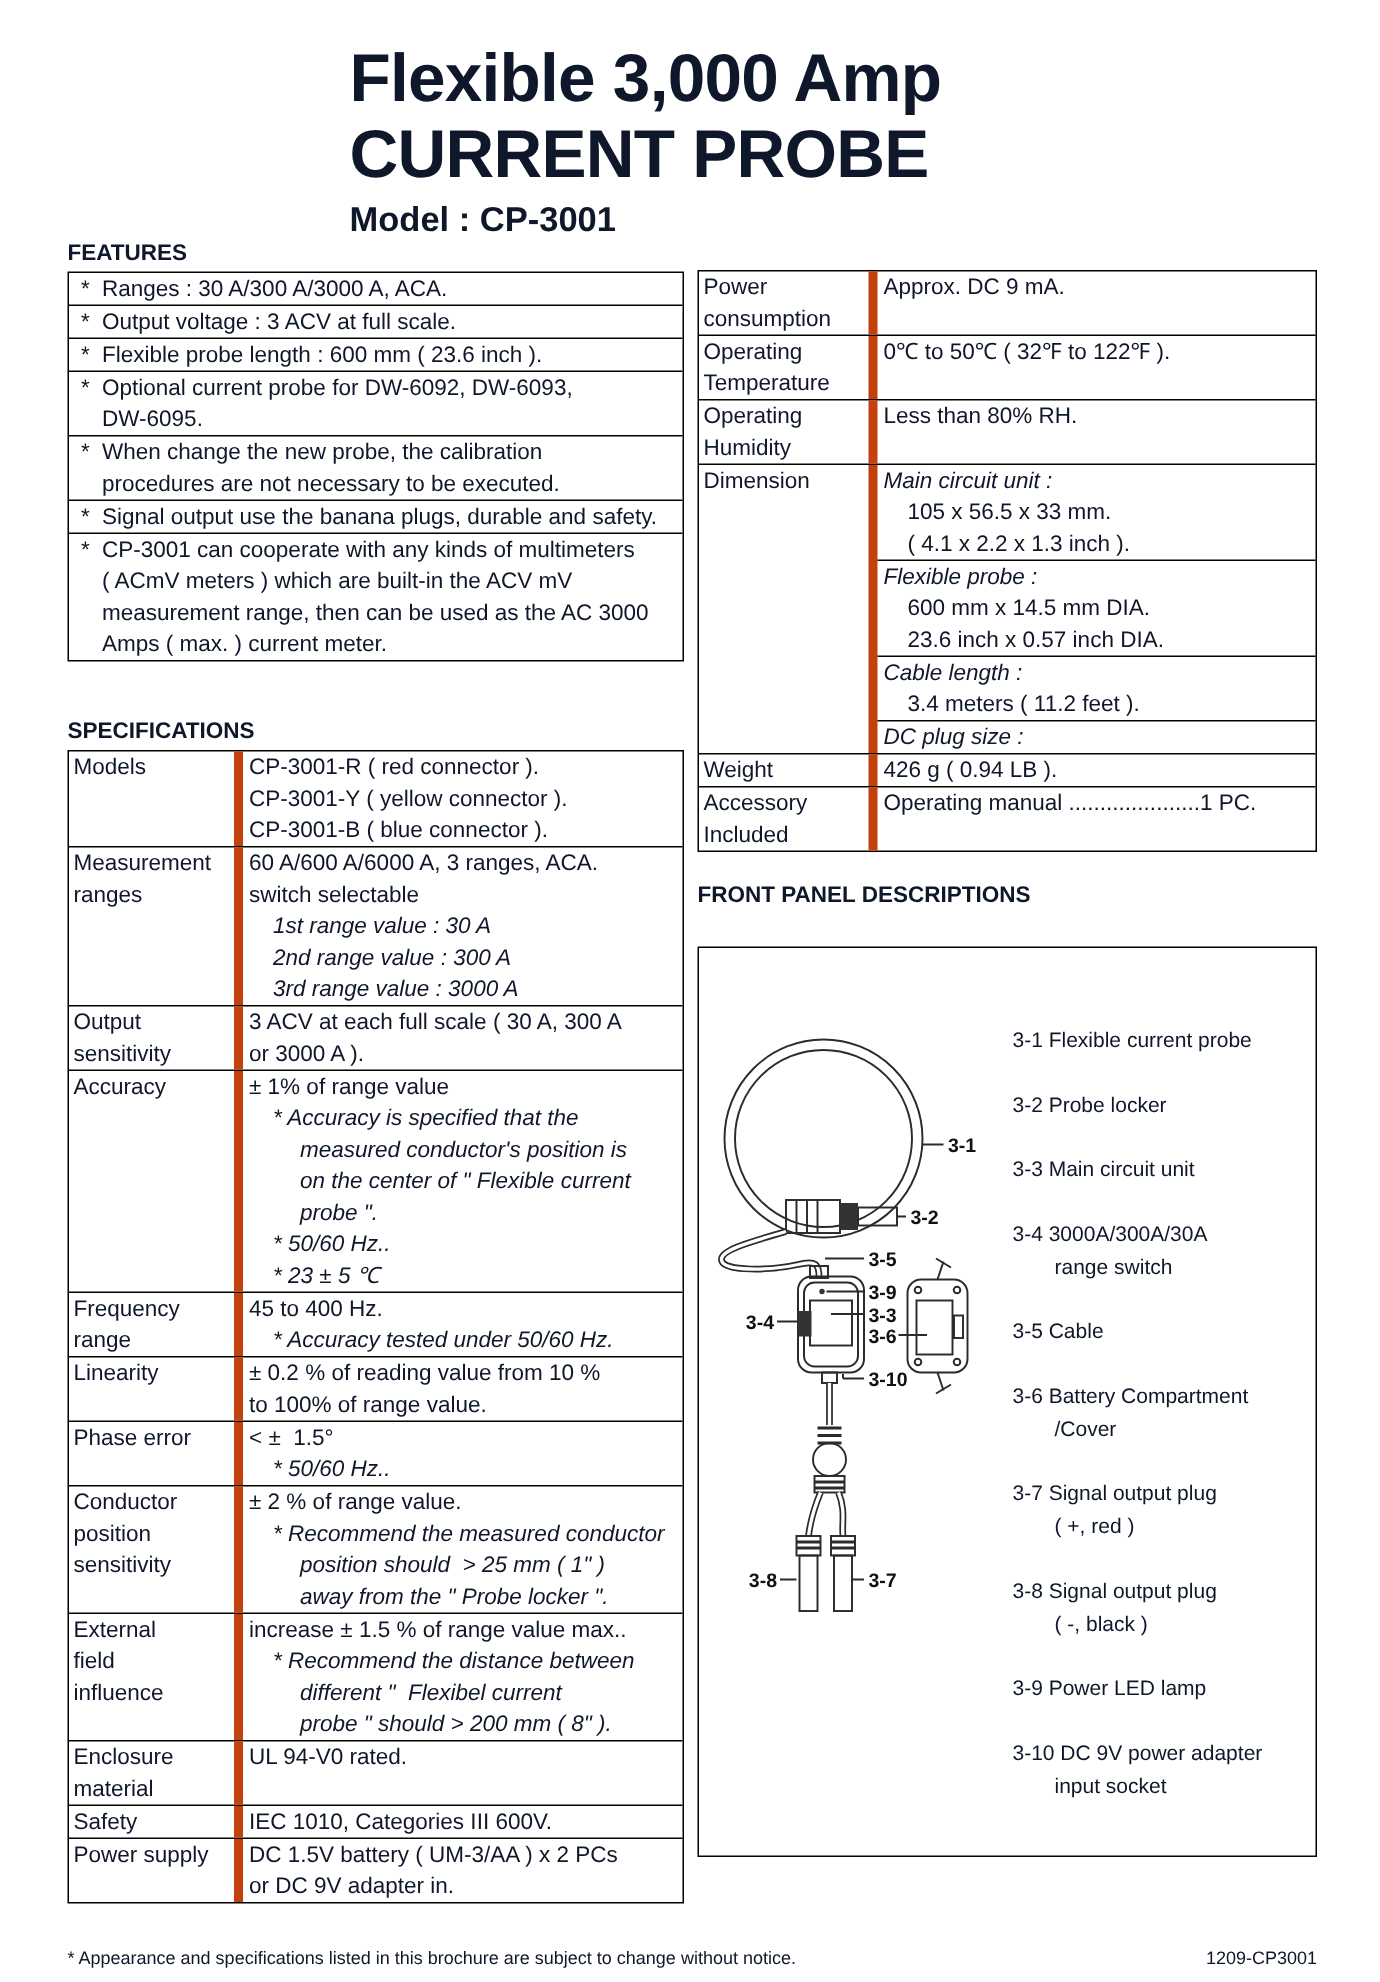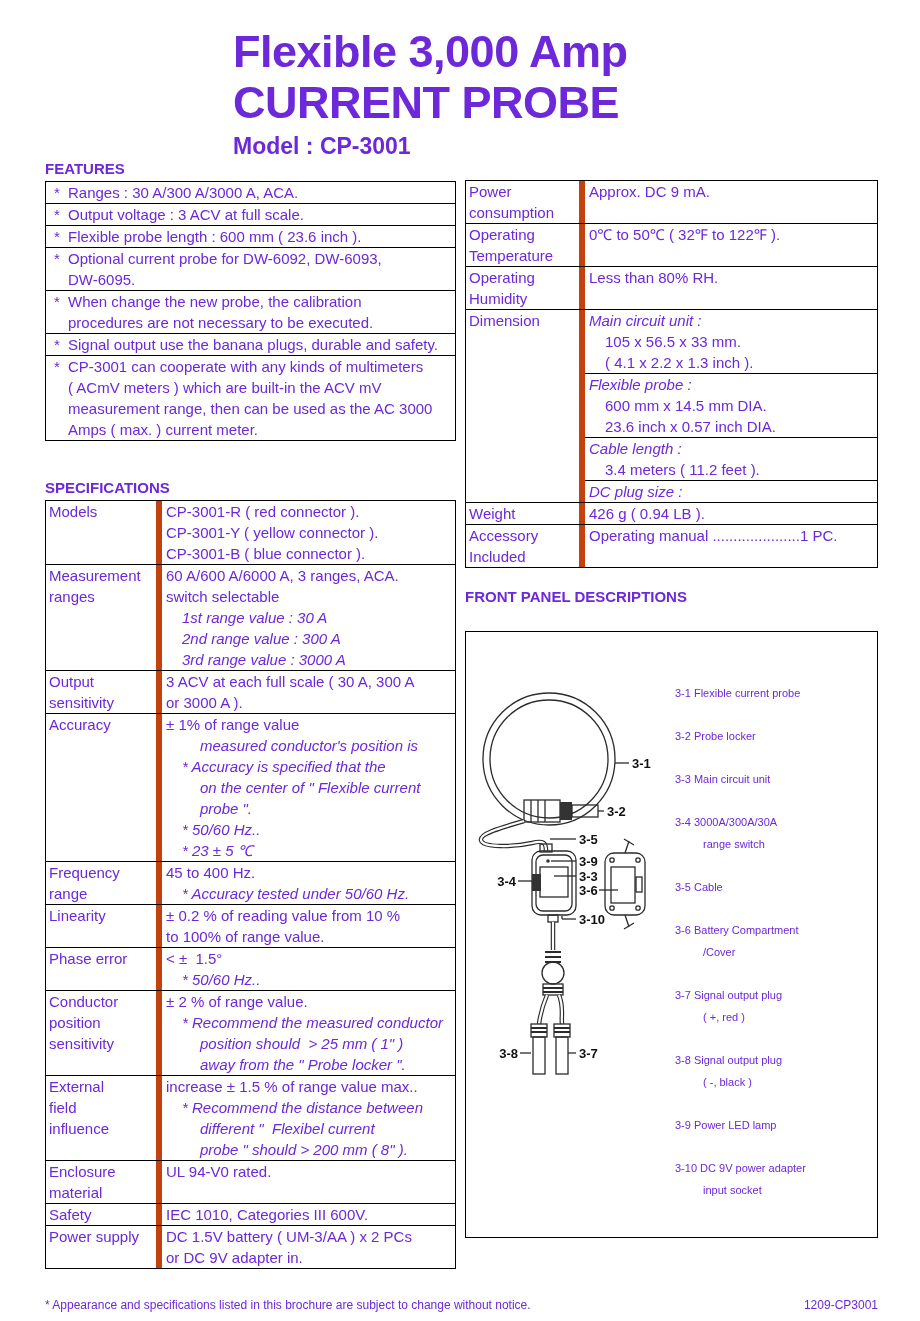--- a/index.html
+++ b/index.html
@@ -1,17 +1,17 @@
 <!DOCTYPE html>
 <html><head>
 <meta charset="utf-8">
 <style>
   html,body{margin:0;padding:0;background:#fff;}
   .page{position:relative;width:920px;height:1321px;background:#fff;
-        font-family:"Liberation Sans",sans-serif;color:#6d28d9;overflow:hidden;}
+        font-family:"Liberation Sans",sans-serif;color:#0f172a;overflow:hidden;}
 
   
   .title-block{position:absolute;left:233px;top:26px;}
   .t-line{font-size:45px;font-weight:700;line-height:51px;letter-spacing:-0.5px;}
   .t-model{font-size:23px;font-weight:700;margin-top:5px;}
 
   
   .sec-h{font-size:15px;font-weight:700;line-height:18px;margin:0;}
 
   
@@ -41,21 +41,21 @@
   .g-group{padding:0 4px;}
   .g-sep{border-top:1px solid #000;}
 
   .spec-h{margin-top:38px;}
   .fp-h{margin-top:20px;}
 
   
   .fp-box{border:1px solid #000;margin-top:25px;height:605px;display:flex;background:#fff;}
   .diag{flex:none;}
   .fp-list{flex:1;padding:50px 0 0 4px;}
-  .fp-item{margin-bottom:21px;font-size:11px;line-height:22px;}
+  .fp-item{margin-bottom:21px;font-size:14px;line-height:22px;}
   .fp-l2{padding-left:28px;}
 
   
   .foot{position:absolute;left:45px;top:1267px;width:833px;display:flex;
         justify-content:space-between;font-size:12px;line-height:20px;margin-top:28px;}
 
   
   .dln{stroke:#2b2b2b;stroke-width:1.3;fill:none;}
   .dfill{fill:#333;stroke:none;}
   .tube{stroke:#2b2b2b;stroke-width:4.5;fill:none;}
@@ -159,22 +159,22 @@
               <div class="vline">3 ACV at each full scale ( 30 A, 300 A</div>
               <div class="vline">or 3000 A ).</div>
             </div>
           </div>
         </div>
         <div class="s-row">
           <div class="s-label">Accuracy</div>
           <div class="s-value">
             <div class="g-group">
               <div class="vline">± 1% of range value</div>
+              <div class="vline it ind1">* Accuracy is specified that the</div>
               <div class="vline it ind2">measured conductor's position is</div>
-              <div class="vline it ind1">* Accuracy is specified that the</div>
               <div class="vline it ind2">on the center of " Flexible current</div>
               <div class="vline it ind2">probe ".</div>
               <div class="vline it ind1">* 50/60 Hz..</div>
               <div class="vline it ind1">* 23 ± 5 ℃</div>
             </div>
           </div>
         </div>
         <div class="s-row">
           <div class="s-label">Frequency
 range</div>

